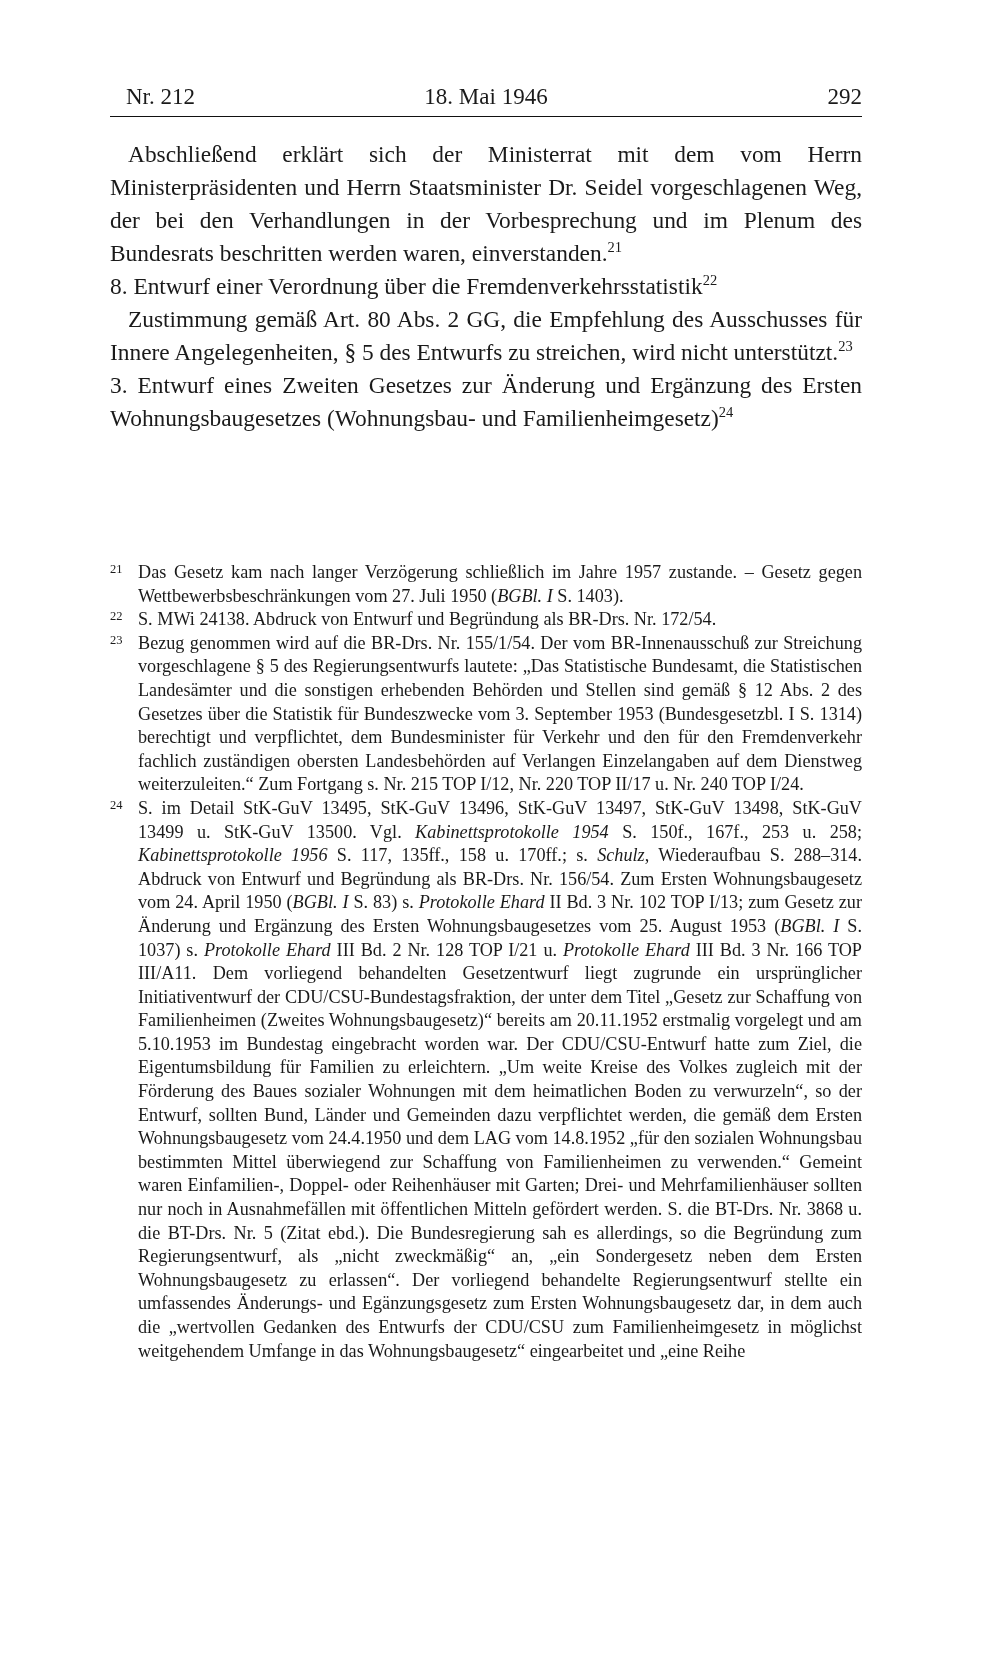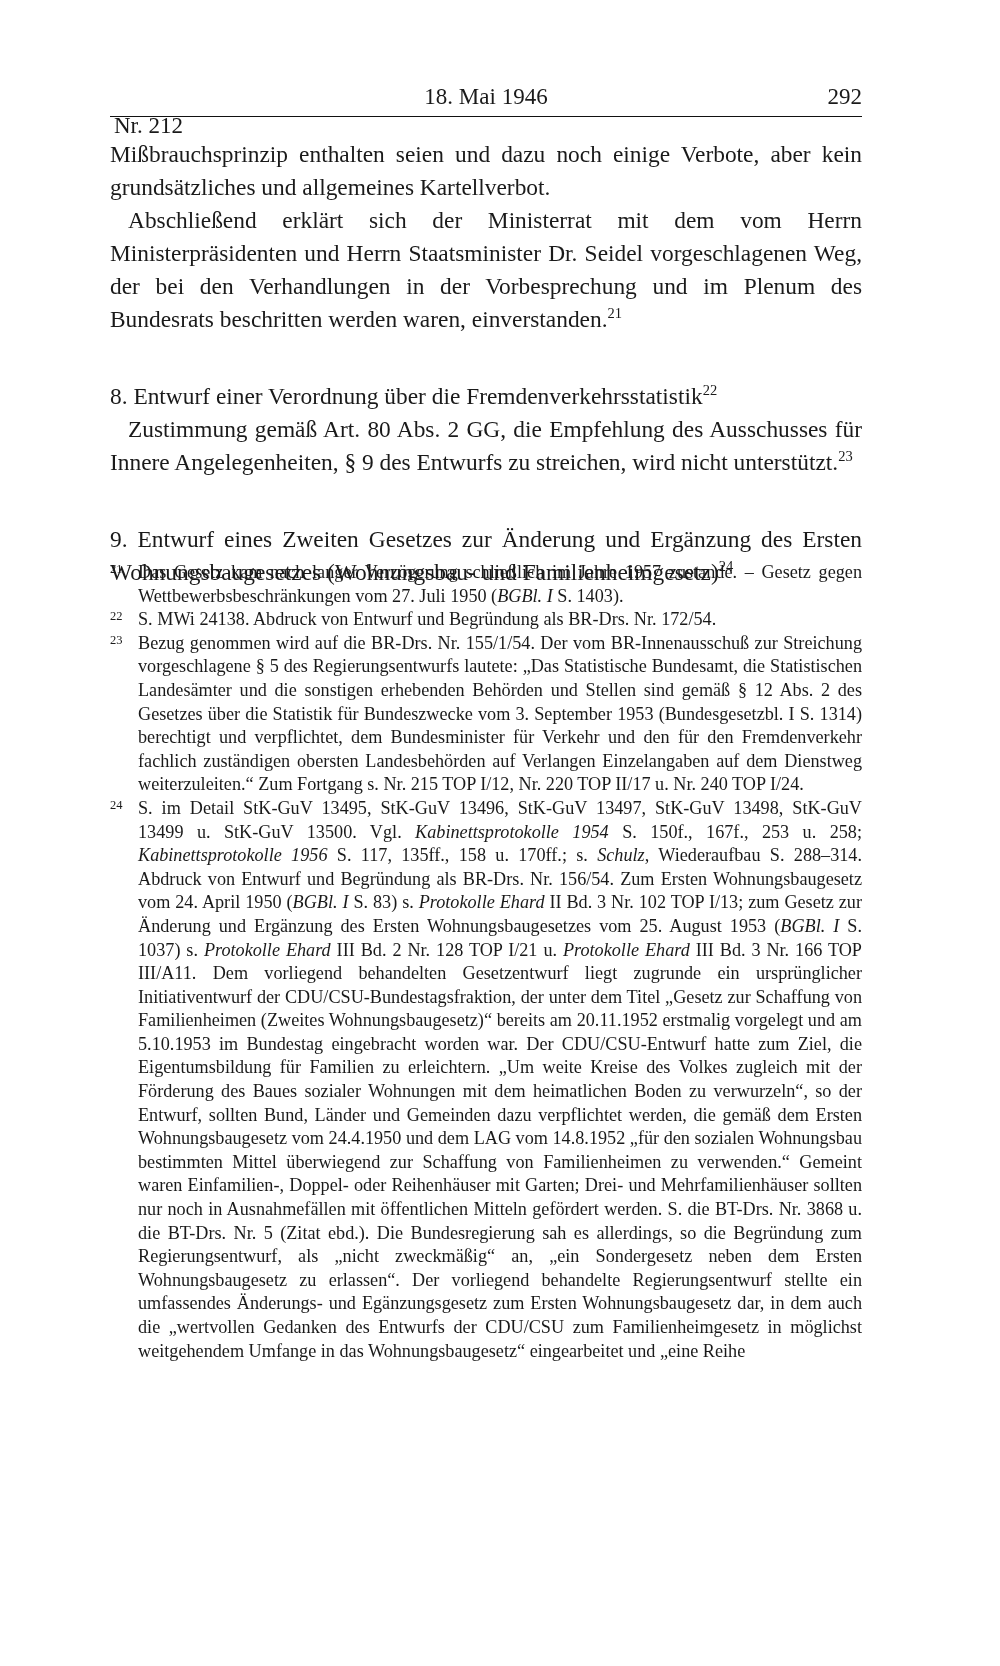--- a/index.html
+++ b/index.html
@@ -1,55 +1,54 @@
 <!DOCTYPE html>
 <html><head>
 <meta charset="utf-8">
 <style>
   html, body { margin: 0; padding: 0; background: #ffffff; }
   body { width: 1000px; height: 1666px; position: relative; overflow: hidden;
          font-family: "Liberation Serif", "DejaVu Serif", serif; color: #1a1a1a; }
   .page { position: absolute; left: 110px; top: 0; width: 752px; }
   .header { position: absolute; top: 82px; left: 0; width: 752px; height: 30px;
             font-size: 23px; line-height: 30px; }
-  .header .left { position: absolute; left: 4px; margin-top: 29px; }
+  .header .left { position: absolute; left: 16px; }
   .header .center { position: absolute; left: 0; width: 752px; text-align: center; }
   .header .right { position: absolute; right: 0; }
   .rule { position: absolute; top: 116px; left: 0; width: 752px; height: 0;
           border-top: 1.5px solid #111; }
   .body { position: absolute; top: 138px; left: 0; width: 752px;
           font-size: 23.4px; line-height: 33px; }
   .body p { margin: 0; text-align: justify; text-align-last: left; }
   .body p.indent { text-indent: 18px; }
-  .body p.heading { text-align: left; margin-top: 44px; }
+  .body p.heading { text-align: left; }
   sup { font-size: 0.62em; line-height: 0; vertical-align: 0.62em; }
   .notes { position: absolute; top: 561px; left: 0; width: 752px;
            font-size: 18.2px; line-height: 23.6px; }
   .note { position: relative; padding-left: 28px; text-align: justify; text-align-last: left; }
   .note .num { position: absolute; left: 0; top: -3px; font-size: 12.5px; }
   em { }
 </style>
 </head>
 <body>
 
 <div class="page">
 
   <div class="header">
     <span class="left">Nr. 212</span>
     <span class="center">18. Mai 1946</span>
     <span class="right">292</span>
   </div>
   <div class="rule"></div>
 
   <div class="body">
-    <p><span>Mißbrauchsprinzip enthalten seien und dazu noch einige Verbote, aber kein grundsätzliches und allgemeines Kartellverbot.</span></p>
     <p class="indent"><span>Abschließend erklärt sich der Ministerrat mit dem vom Herrn Ministerpräsidenten und Herrn Staatsminister Dr. Seidel vorgeschlagenen Weg, der bei den Verhandlungen in der Vorbesprechung und im Plenum des Bundesrats beschritten werden waren, einverstanden.</span><sup>21</sup></p>
     <p class="heading"><span>8. Entwurf einer Verordnung über die Fremdenverkehrsstatistik</span><sup>22</sup></p>
-    <p class="indent"><span>Zustimmung gemäß Art. 80 Abs. 2 GG, die Empfehlung des Ausschusses für Innere Angelegenheiten, § 9 des Entwurfs zu streichen, wird nicht unterstützt.</span><sup>23</sup></p>
-    <p class="heading" style="text-align: justify; text-align-last: left;"><span>9. Entwurf eines Zweiten Gesetzes zur Änderung und Ergänzung des Ersten Wohnungsbaugesetzes (Wohnungsbau- und Familienheimgesetz)</span><sup>24</sup></p>
+    <p class="indent"><span>Zustimmung gemäß Art. 80 Abs. 2 GG, die Empfehlung des Ausschusses für Innere Angelegenheiten, § 5 des Entwurfs zu streichen, wird nicht unterstützt.</span><sup>23</sup></p>
+    <p class="heading" style="text-align: justify; text-align-last: left;"><span>3. Entwurf eines Zweiten Gesetzes zur Änderung und Ergänzung des Ersten Wohnungsbaugesetzes (Wohnungsbau- und Familienheimgesetz)</span><sup>24</sup></p>
   </div>
 
   <div class="notes">
     <div class="note">
       <span class="num">21</span>
       <span>Das Gesetz kam nach langer Verzögerung schließlich im Jahre 1957 zustande. – Gesetz gegen Wettbewerbsbeschränkungen vom 27. Juli 1950 (</span><em>BGBl. I</em><span> S. 1403).</span>
     </div>
     <div class="note">
       <span class="num">22</span>
       <span>S. MWi 24138. Abdruck von Entwurf und Begründung als BR-Drs. Nr. 172/54.</span>

